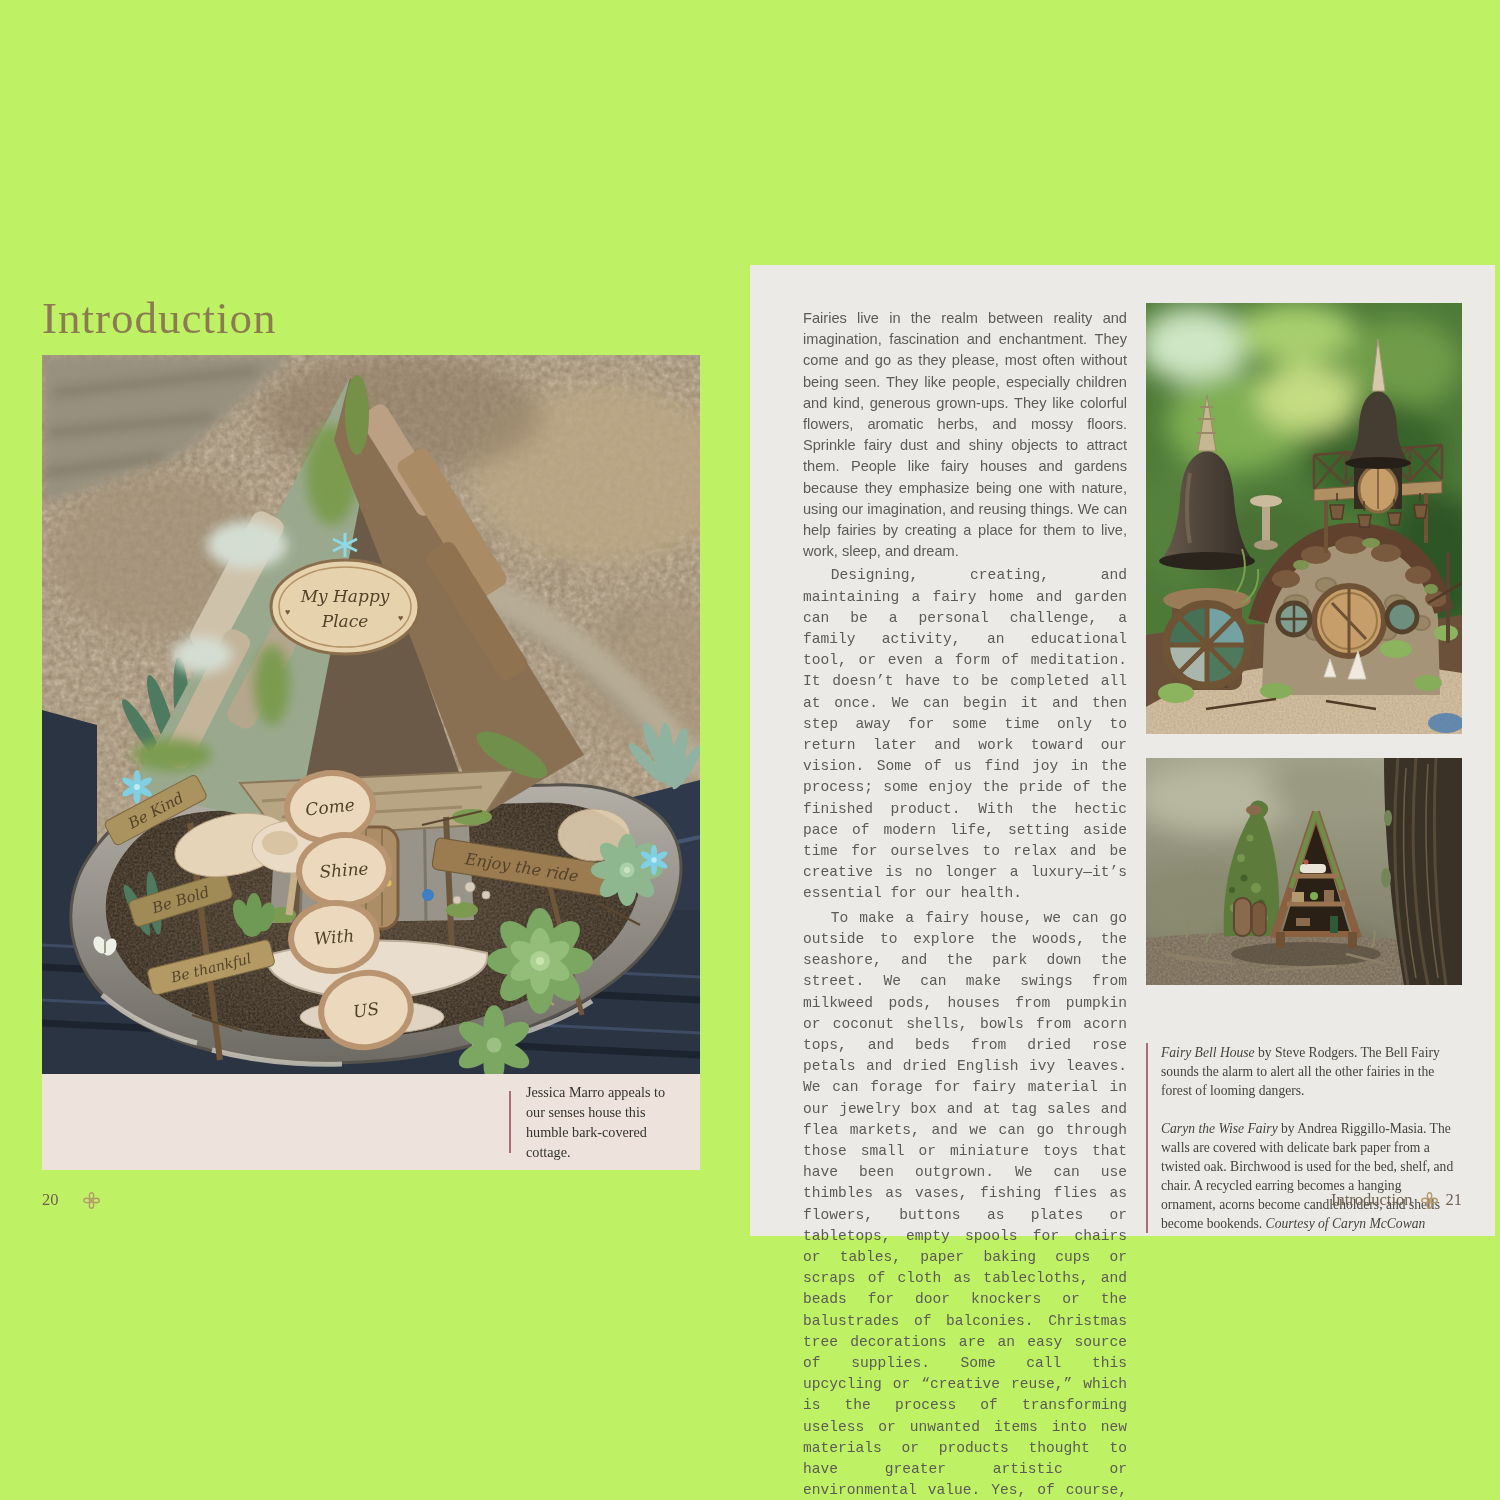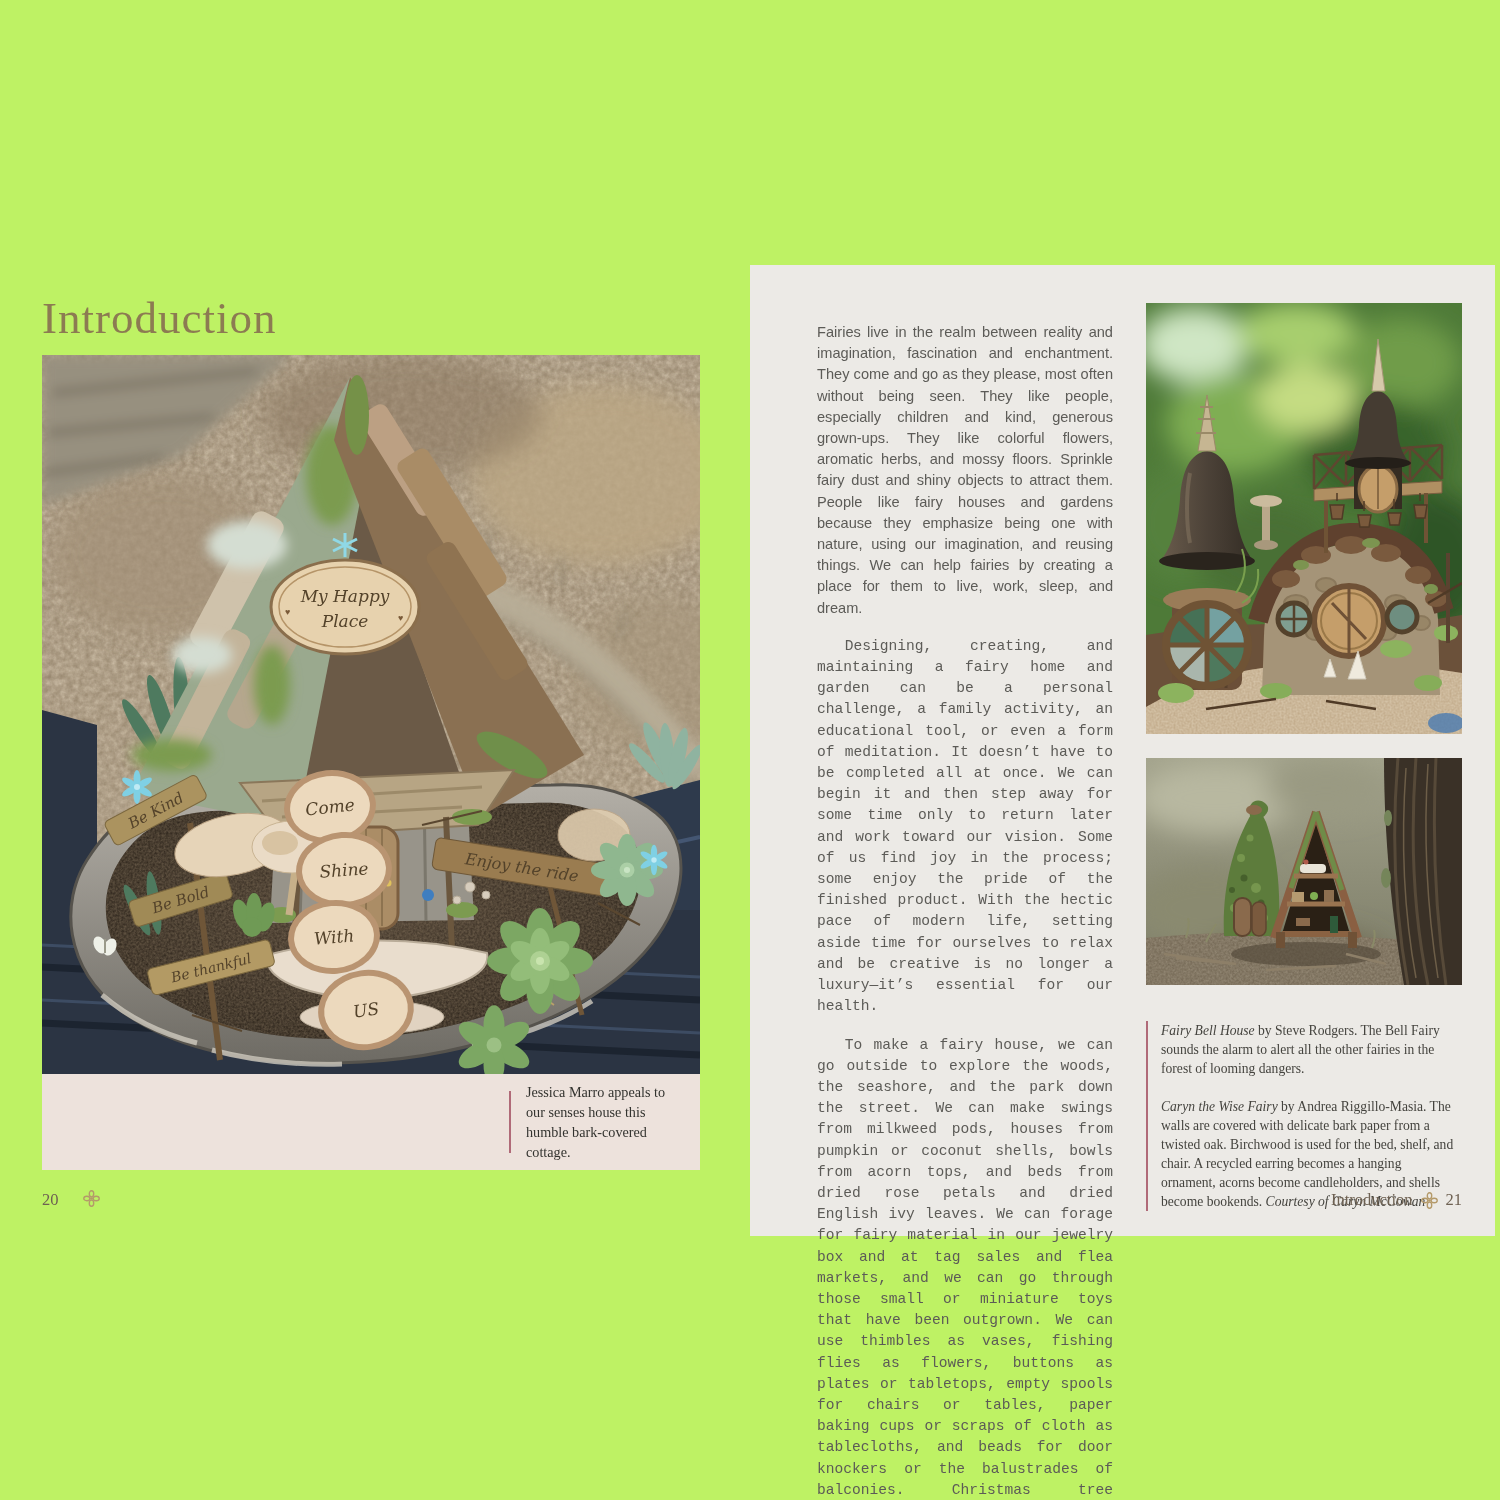--- a/index.html
+++ b/index.html
@@ -7,32 +7,32 @@
 
   
   .left-page{position:absolute;left:42px;top:294px;width:658px;}
   .title{margin:0 0 13px 0;font-weight:normal;font-size:45px;line-height:48px;color:#8c7b52;letter-spacing:1px;font-family:"Liberation Serif",serif;}
   .photo-left{display:block;width:658px;height:719px;}
   .band{width:658px;height:96px;background:#ede2dc;display:flex;align-items:center;}
   .band-caps{flex:1;text-align:center;font-size:17px;letter-spacing:3.2px;word-spacing:5px;color:#3e4843;line-height:30px;}
   .band-div{width:2px;height:62px;background:#b06a78;flex:0 0 auto;}
   .band-credit{width:158px;padding:0 16px 0 15px;font-size:14.2px;line-height:20px;color:#33332f;}
 
-  .footer-left{position:absolute;left:42px;top:1190px;display:flex;gap:24px;font-size:16.5px;color:#6e6152;}
+  .footer-left{position:absolute;left:42px;top:1190px;display:flex;align-items:center;gap:24px;font-size:16.5px;color:#6e6152;}
   .footer-right{position:absolute;left:1150px;top:1190px;width:312px;display:flex;align-items:center;justify-content:flex-end;gap:8px;font-size:16.5px;color:#6e6152;}
 
   
   .right-page{position:absolute;left:750px;top:265px;width:745px;height:971px;background:#eceae6;}
   .text-col{position:absolute;left:50px;top:40px;width:330px;text-align:justify;font-family:"Liberation Sans",sans-serif;font-size:14.6px;line-height:21.2px;color:#5c5b57;hyphens:auto;-webkit-hyphens:auto;}
-  .text-col p{margin:17px;}
+  .text-col p{margin:3px;}
   .text-col p.indent{text-indent:1.9em;font-family:Liberation Mono, monospace;}
   .photos-col{position:absolute;left:396px;top:38px;width:316px;}
   .photo1{display:block;width:316px;height:431px;}
   .photo2{display:block;width:316px;height:227px;margin-top:24px;}
-  .captions{margin-top:36px;border-left:2px solid #b06a78;padding-left:13px;width:295px;font-size:13.6px;line-height:19px;color:#45443f;}
+  .captions{margin-top:58px;border-left:2px solid #b06a78;padding-left:13px;width:295px;font-size:13.6px;line-height:19px;color:#45443f;}
   .cap + .cap{margin-top:19px;}
   .it{font-style:italic;}
 
   
   .hand{font-family:"DejaVu Serif",serif;font-style:italic;fill:#53422a;text-anchor:middle;}
 </style>
 </head>
 <body>
 
 <div class="canvas">

